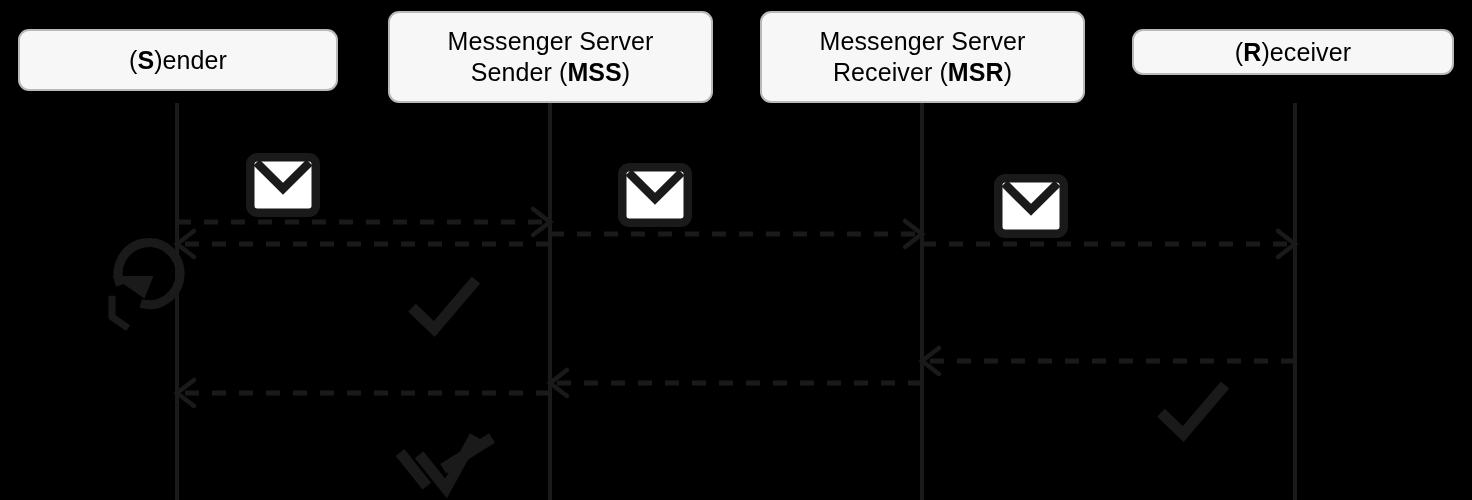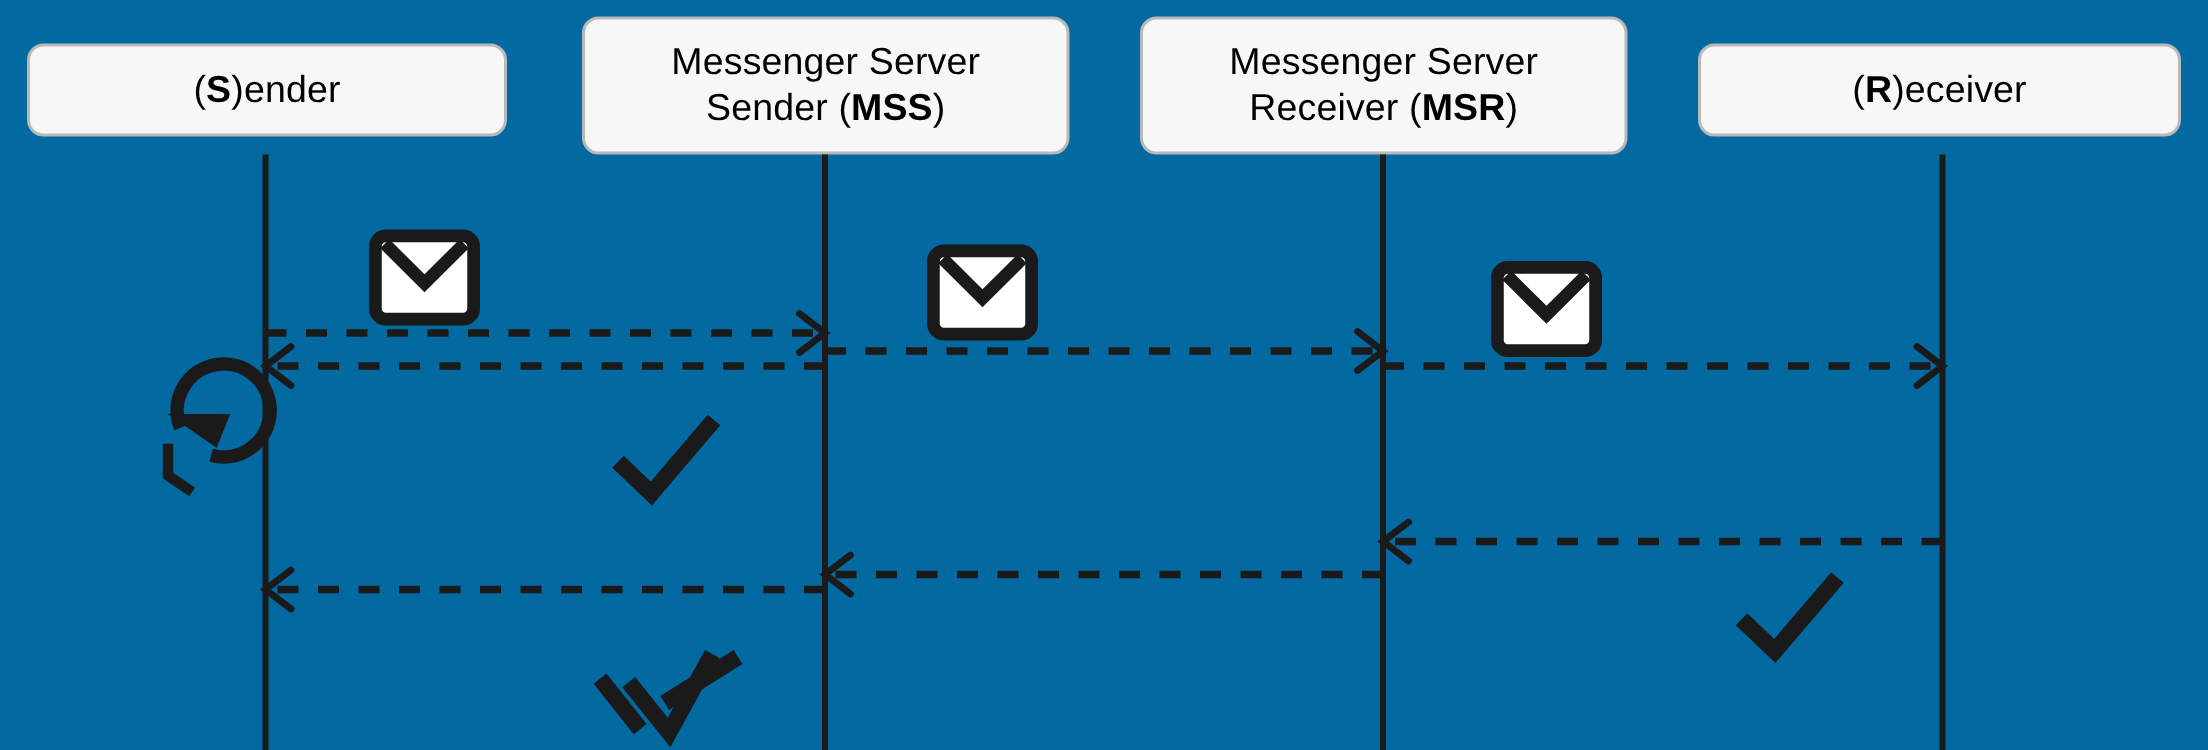--- a/index.html
+++ b/index.html
@@ -11,21 +11,21 @@
     width: 1472px;
     height: 500px;
     overflow: hidden;
     font-family: "Liberation Sans", sans-serif;
     color: #000000;
   }
   #diagram {
     position: relative;
     width: 1472px;
     height: 500px;
-    background: #0369a1;
+    background: #000000;
   }
   .lifeline-box {
     position: absolute;
     box-sizing: border-box;
     background: #f7f7f7;
     border: 2px solid #b9b9b9;
     border-radius: 11px;
     display: flex;
     align-items: center;
     justify-content: center;
@@ -57,21 +57,21 @@
 
   <div class="lifeline-box" id="box-sender" style="left: 18px; top: 29px; width: 320px; height: 62px;">
     <span class="label-text">(<b>S</b>)ender</span>
   </div>
   <div class="lifeline-box" id="box-mss" style="left: 388px; top: 11px; width: 325px; height: 92px;">
     <span class="label-text">Messenger Server<br>Sender (<b>MSS</b>)</span>
   </div>
   <div class="lifeline-box" id="box-msr" style="left: 760px; top: 11px; width: 325px; height: 92px;">
     <span class="label-text">Messenger Server<br>Receiver (<b>MSR</b>)</span>
   </div>
-  <div class="lifeline-box" id="box-receiver" style="left: 1132px; top: 29px; width: 322px; height: 62px;">
+  <div class="lifeline-box" id="box-receiver" style="left: 1132px; top: 29px; width: 322px; height: 46px;">
     <span class="label-text">(<b>R</b>)eceiver</span>
   </div>
 
   <svg class="svg-layer" id="svg-layer" viewBox="0 0 1472 500">
       <line x1="177" y1="103" x2="177" y2="500" stroke="#1a1a1a" stroke-width="4"></line>
       <line x1="550" y1="103" x2="550" y2="500" stroke="#1a1a1a" stroke-width="4"></line>
       <line x1="922" y1="103" x2="922" y2="500" stroke="#1a1a1a" stroke-width="4"></line>
       <line x1="1295" y1="103" x2="1295" y2="500" stroke="#1a1a1a" stroke-width="4"></line>
       <g>
         <line x1="177" y1="222" x2="550" y2="222" stroke="#1a1a1a" stroke-width="5" stroke-dasharray="14 13" stroke-linecap="butt"></line>

